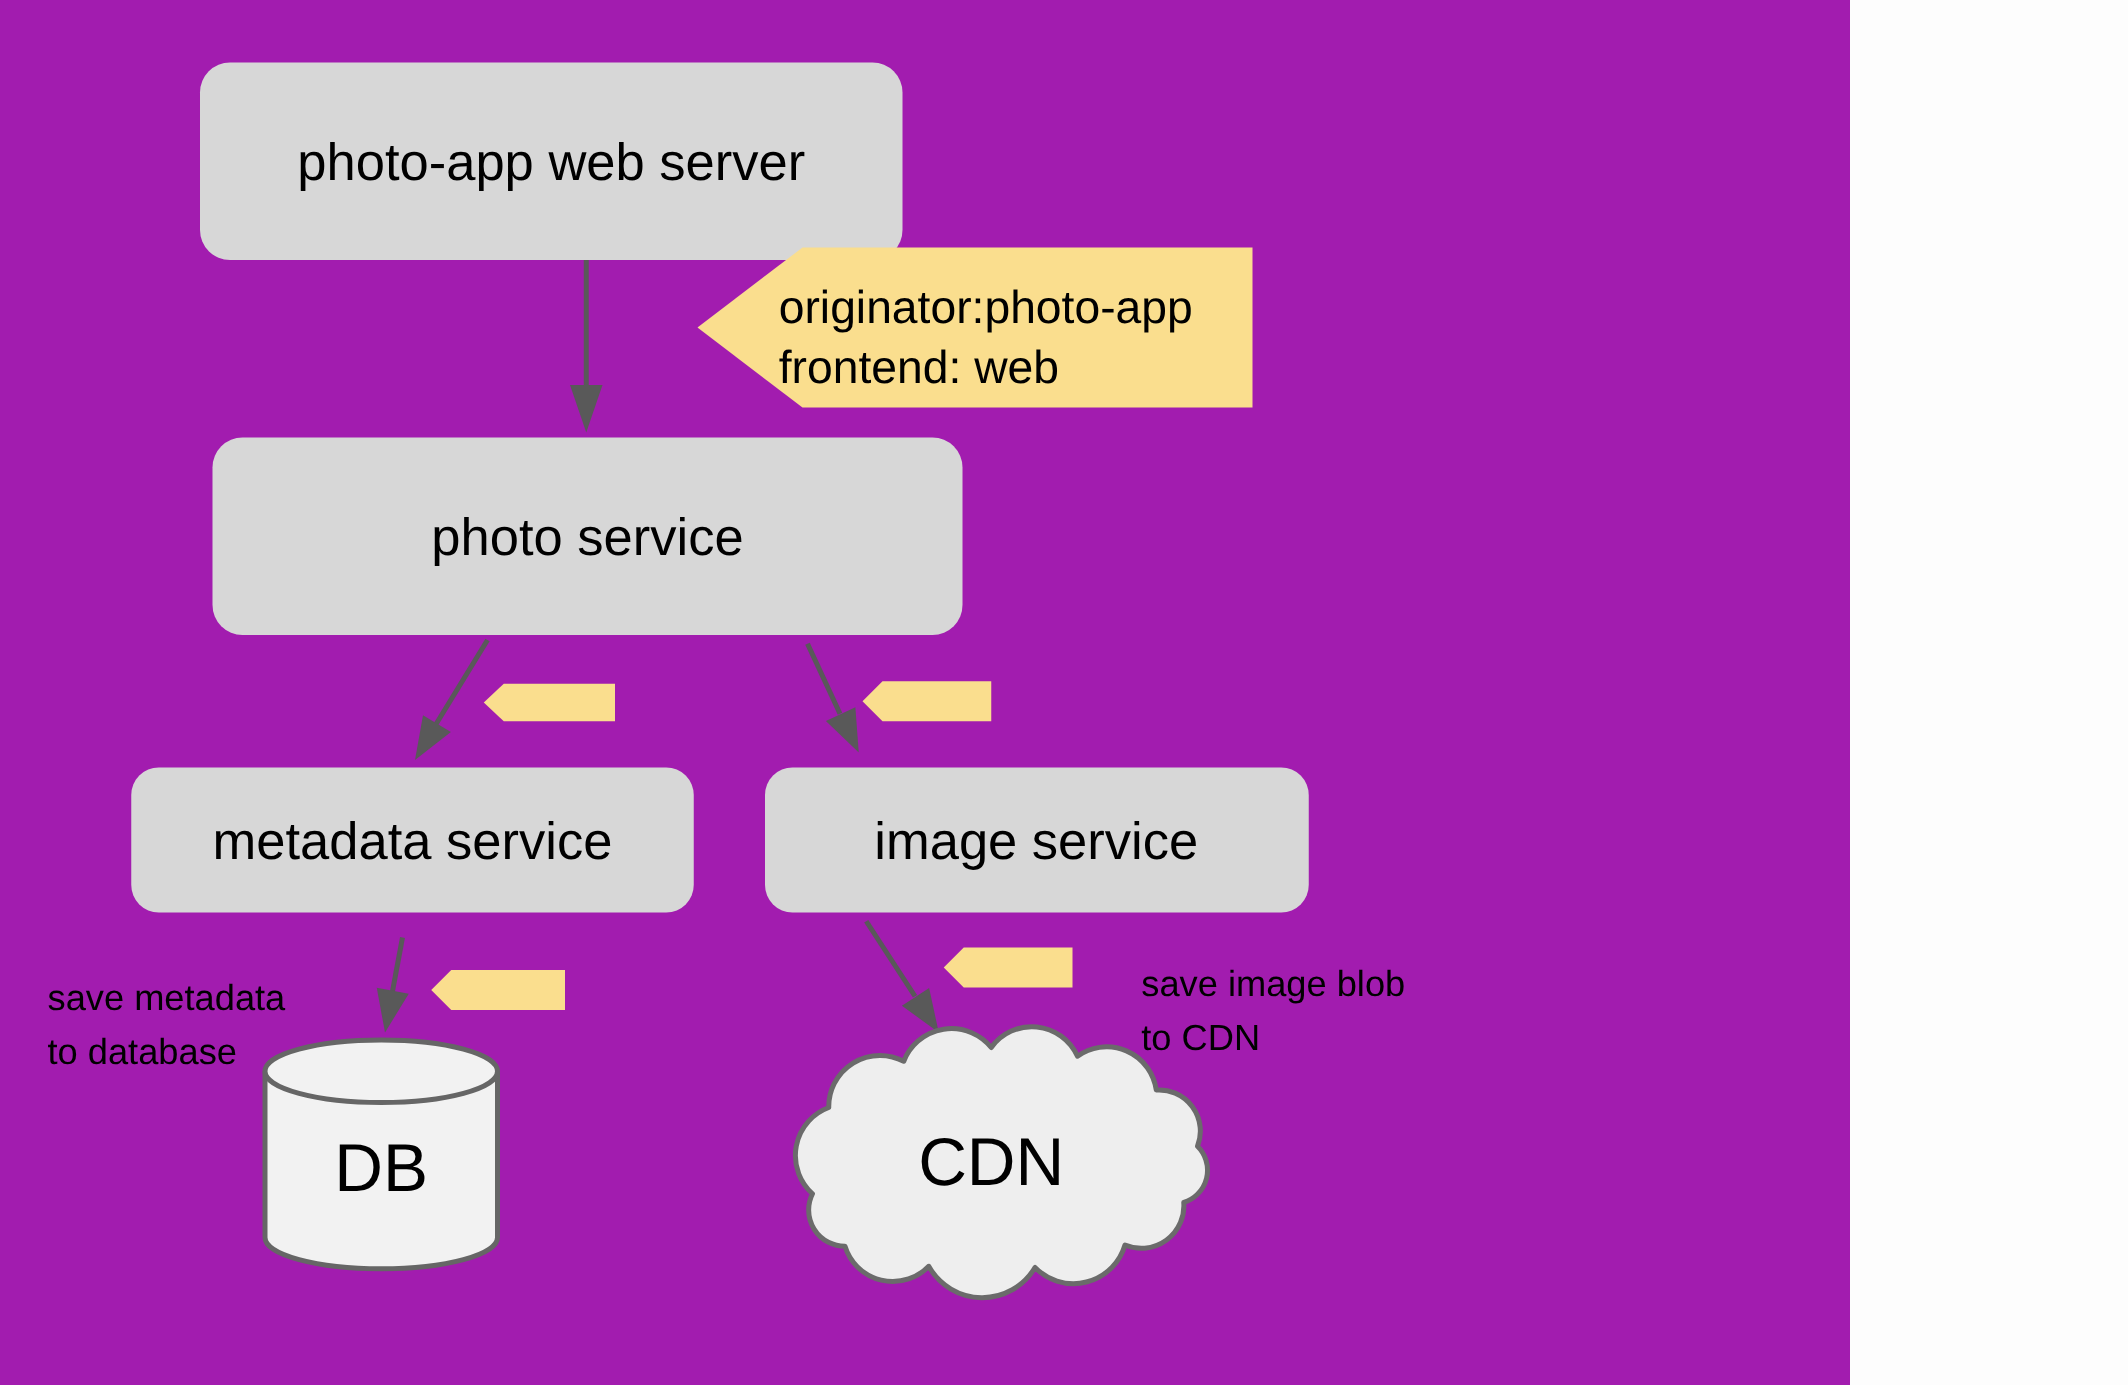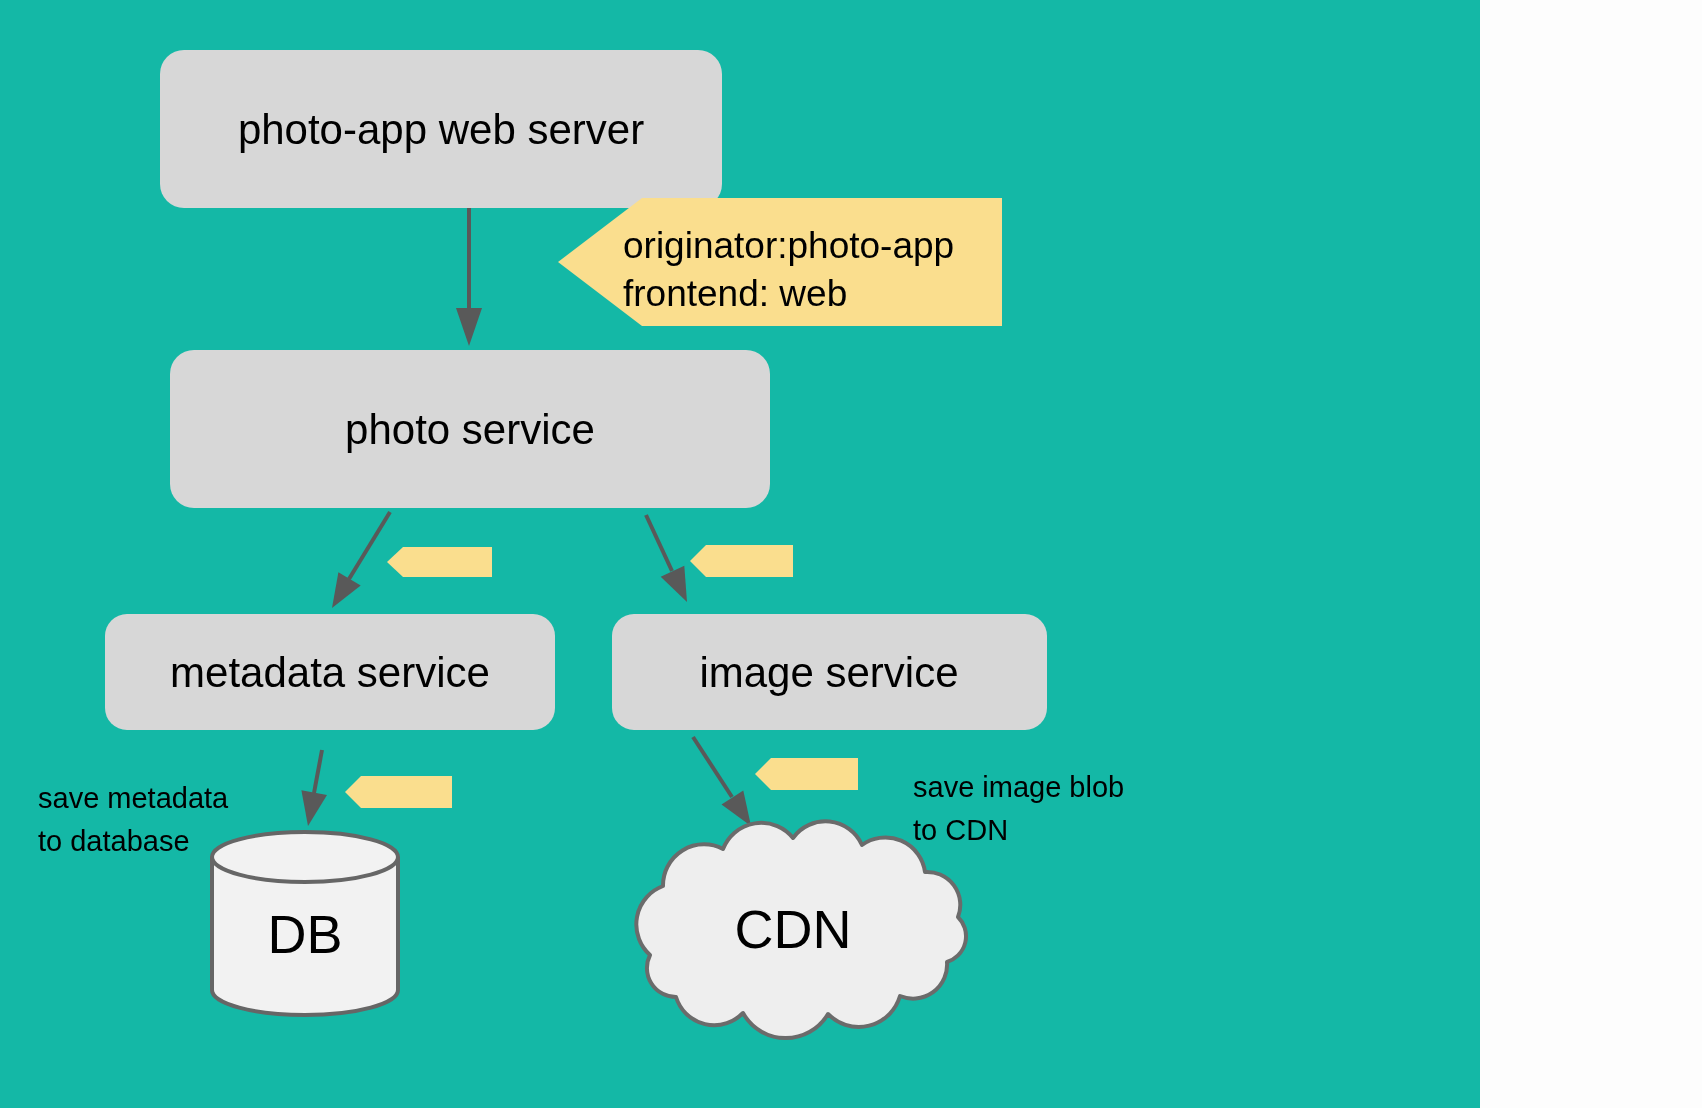--- a/index.html
+++ b/index.html
@@ -1,19 +1,19 @@
 <!DOCTYPE html>
 <html><head>
 <meta charset="utf-8">
 <style>
   html,body{margin:0;padding:0;background:#ffffff;}
   .stage{
     position:relative;
     width:1702px;height:1108px;
-    background:#14b8a6;
+    background:#a21caf;
     overflow:hidden;
     font-family:"Liberation Sans", sans-serif;
   }
   svg{position:absolute;left:0;top:0;}
   text{font-family:"Liberation Sans", sans-serif;fill:#000000;}
   .node-label{font-size:42px;}
   .store-label{font-size:54px;}
   .tag-label{font-size:37px;}
   .note-label{font-size:29px;}
 </style>

